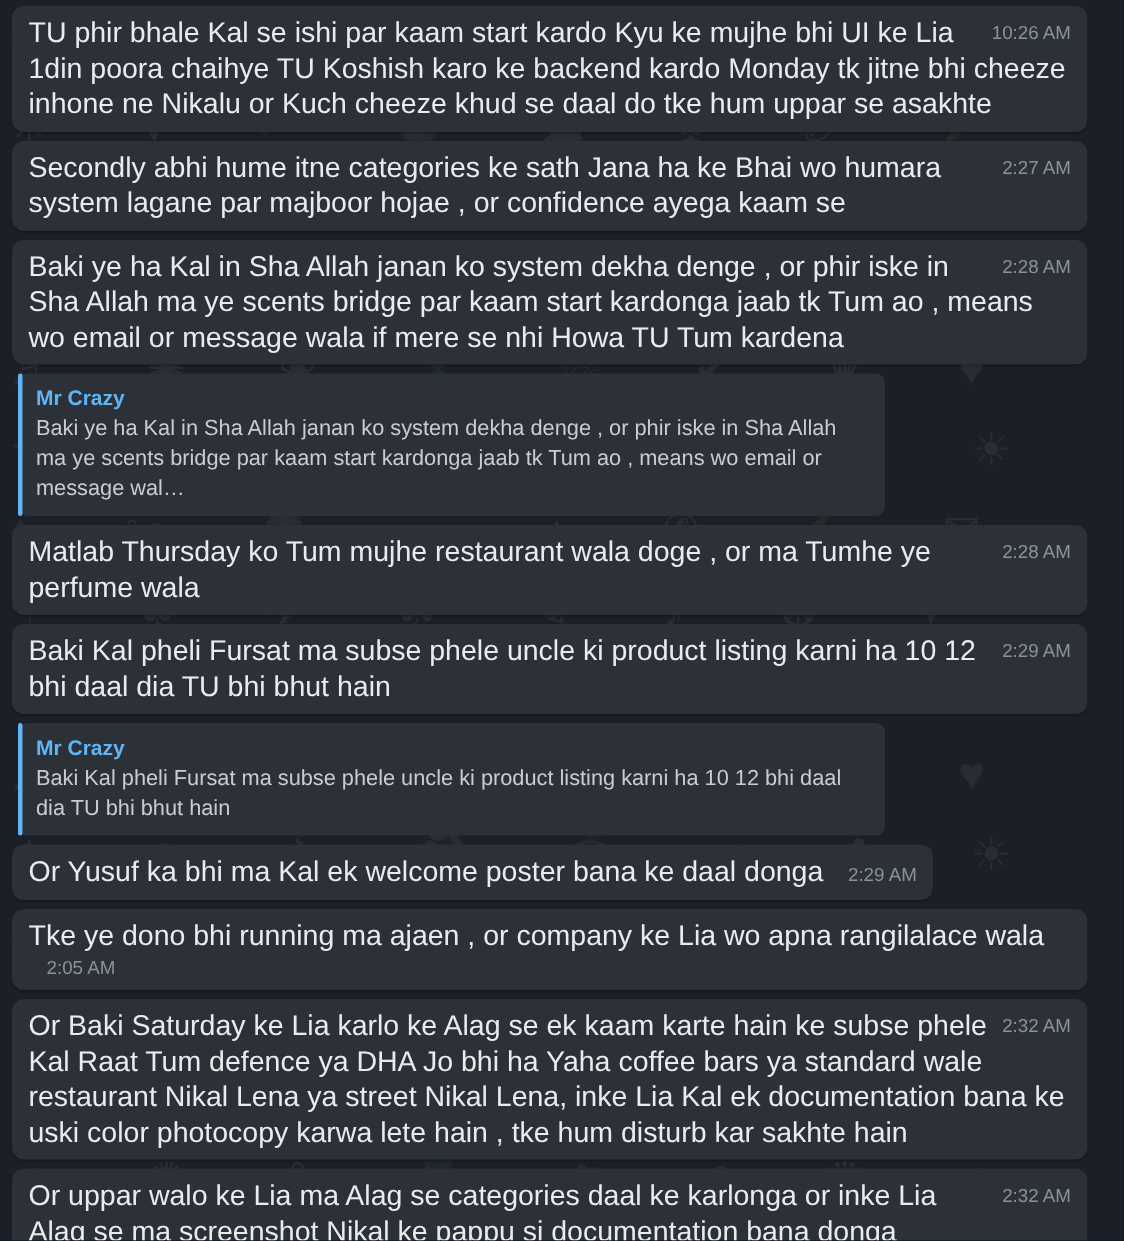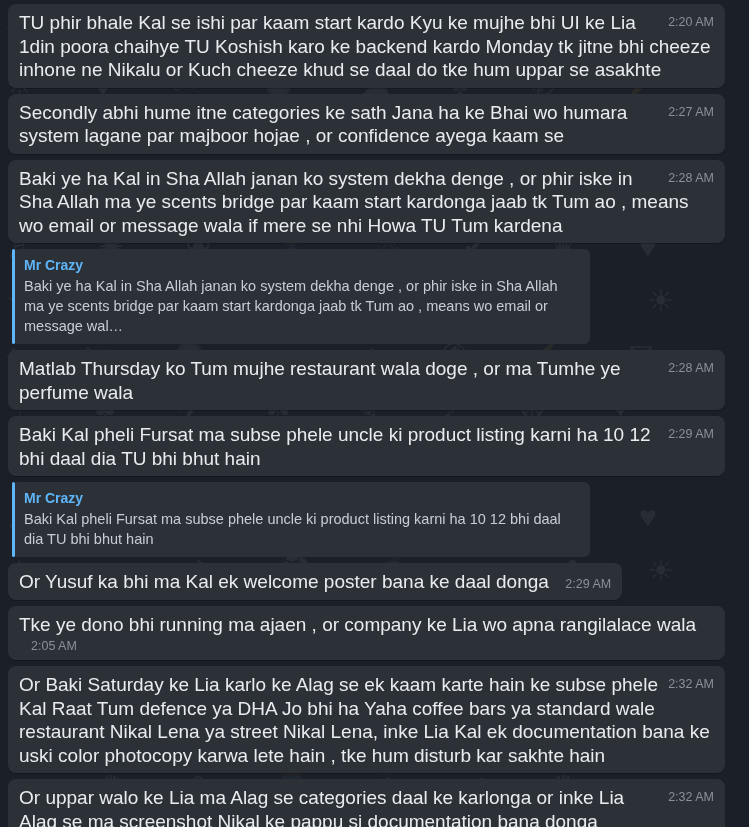--- a/index.html
+++ b/index.html
@@ -133,21 +133,21 @@
 <body>
 
 <div id="chat-background">
   <div class="pattern">♥ ★ ☺ ✈ ⚽ ☕ ♫ ✿ ☀ ♦ ✂ ⌚ ☁ ♠ ✆ ⚡ ✉ ☂ ♣ ✈ ☘ ✎ ♪ ☮ ✦ ☎ ♞ ✾ ☯ ✪ ⚑ ☄ ✰ ♬ ✺ ❀ ⌛ ☃ ✔ ♛ ♥ ★ ☺ ✈ ⚽ ☕ ♫ ✿ ☀ ♦ ✂ ⌚ ☁ ♠ ✆ ⚡ ✉ ☂ ♣ ✈ ☘ ✎ ♪ ☮ ✦ ☎ ♞ ✾ ☯ ✪ ⚑ ☄ ✰ ♬ ✺ ❀ ⌛ ☃ ✔ ♛ ♥ ★ ☺ ✈ ⚽ ☕ ♫ ✿ ☀ ♦ ✂ ⌚ ☁ ♠ ✆ ⚡ ✉ ☂ ♣ ✈ ☘ ✎ ♪ ☮ ✦ ☎ ♞ ✾ ☯ ✪ ⚑ ☄ ✰ ♬ ✺ ❀ ⌛ ☃ ✔ ♛ ♥ ★ ☺ ✈ ⚽ ☕ ♫ ✿ ☀ ♦ ✂ ⌚ ☁ ♠ ✆ ⚡ ✉ ☂ ♣ ✈ ☘ ✎ ♪ ☮ ✦ ☎ ♞ ✾ ☯ ✪ ⚑ ☄ ✰ ♬ ✺ ❀ ⌛ ☃ ✔ ♛ ♥ ★ ☺ ✈ ⚽ ☕ ♫ ✿ ☀ ♦ ✂ ⌚ ☁ ♠ ✆ ⚡ ✉ ☂ ♣ ✈ ☘ ✎ ♪ ☮ ✦ ☎ ♞ ✾ ☯ ✪ ⚑ ☄ ✰ ♬ ✺ ❀ ⌛ ☃ ✔ ♛ ♥ ★ ☺ ✈ ⚽ ☕ ♫ ✿ ☀ ♦ ✂ ⌚ ☁ ♠ ✆ ⚡ ✉ ☂ ♣ ✈ ☘ ✎ ♪ ☮ ✦ ☎ ♞ ✾ ☯ ✪ ⚑ ☄ ✰ ♬ ✺ ❀ ⌛ ☃ ✔ ♛ ♥ ★ ☺ ✈ ⚽ ☕ ♫ ✿ ☀ ♦ ✂ ⌚ ☁ ♠ ✆ ⚡ ✉ ☂ ♣ ✈ ☘ ✎ ♪ ☮ ✦ ☎ ♞ ✾ ☯ ✪ ⚑ ☄ ✰ ♬ ✺ ❀ ⌛ ☃ ✔ ♛ ♥ ★ ☺ ✈ ⚽ ☕ ♫ ✿ ☀ ♦ ✂ ⌚ ☁ ♠ ✆ ⚡ ✉ ☂ ♣ ✈ ☘ ✎ ♪ ☮ ✦ ☎ ♞ ✾ ☯ ✪ ⚑ ☄ ✰ ♬ ✺ ❀ ⌛ ☃ ✔ ♛ ♥ ★ ☺ ✈ ⚽ ☕ ♫ ✿ ☀ ♦ ✂ ⌚ ☁ ♠ ✆ ⚡ ✉ ☂ ♣ ✈ ☘ ✎ ♪ ☮ ✦ ☎ ♞ ✾ ☯ ✪ ⚑ ☄ ✰ ♬ ✺ ❀ ⌛ ☃ ✔ ♛ ♥ ★ ☺ ✈ ⚽ ☕ ♫ ✿ ☀ ♦ ✂ ⌚ ☁ ♠ ✆ ⚡ ✉ ☂ ♣ ✈ ☘ ✎ ♪ ☮ ✦ ☎ ♞ ✾ ☯ ✪ ⚑ ☄ ✰ ♬ ✺ ❀ ⌛ ☃ ✔ ♛ ♥ ★ ☺ ✈ ⚽ ☕ ♫ ✿ ☀ ♦ ✂ ⌚ ☁ ♠ ✆ ⚡ ✉ ☂ ♣ ✈ ☘ ✎ ♪ ☮ ✦ ☎ ♞ ✾ ☯ ✪ ⚑ ☄ ✰ ♬ ✺ ❀ ⌛ ☃ ✔ ♛ ♥ ★ ☺ ✈ ⚽ ☕ ♫ ✿ ☀ ♦ ✂ ⌚ ☁ ♠ ✆ ⚡ ✉ ☂ ♣ ✈ ☘ ✎ ♪ ☮ ✦ ☎ ♞ ✾ ☯ ✪ ⚑ ☄ ✰ ♬ ✺ ❀ ⌛ ☃ ✔ ♛ ♥ ★ ☺ ✈ ⚽ ☕ ♫ ✿ ☀ ♦ ✂ ⌚ ☁ ♠ ✆ ⚡ ✉ ☂ ♣ ✈ ☘ ✎ ♪ ☮ ✦ ☎ ♞ ✾ ☯ ✪ ⚑ ☄ ✰ ♬ ✺ ❀ ⌛ ☃ ✔ ♛ ♥ ★ ☺ ✈ ⚽ ☕ ♫ ✿ ☀ ♦ ✂ ⌚ ☁ ♠ ✆ ⚡ ✉ ☂ ♣ ✈ ☘ ✎ ♪ ☮ ✦ ☎ ♞ ✾ ☯ ✪ ⚑ ☄ ✰ ♬ ✺ ❀ ⌛ ☃ ✔ ♛ ♥ ★ ☺ ✈ ⚽ ☕ ♫ ✿ ☀ ♦ ✂ ⌚ ☁ ♠ ✆ ⚡ ✉ ☂ ♣ ✈ ☘ ✎ ♪ ☮ ✦ ☎ ♞ ✾ ☯ ✪ ⚑ ☄ ✰ ♬ ✺ ❀ ⌛ ☃ ✔ ♛ ♥ ★ ☺ ✈ ⚽ ☕ ♫ ✿ ☀ ♦ ✂ ⌚ ☁ ♠ ✆ ⚡ ✉ ☂ ♣ ✈ ☘ ✎ ♪ ☮ ✦ ☎ ♞ ✾ ☯ ✪ ⚑ ☄ ✰ ♬ ✺ ❀ ⌛ ☃ ✔ ♛ ♥ ★ ☺ ✈ ⚽ ☕ ♫ ✿ ☀ ♦ ✂ ⌚ ☁ ♠ ✆ ⚡ ✉ ☂ ♣ ✈ ☘ ✎ ♪ ☮ ✦ ☎ ♞ ✾ ☯ ✪ ⚑ ☄ ✰ ♬ ✺ ❀ ⌛ ☃ ✔ ♛ ♥ ★ ☺ ✈ ⚽ ☕ ♫ ✿ ☀ ♦ ✂ ⌚ ☁ ♠ ✆ ⚡ ✉ ☂ ♣ ✈ ☘ ✎ ♪ ☮ ✦ ☎ ♞ ✾ ☯ ✪ ⚑ ☄ ✰ ♬ ✺ ❀ ⌛ ☃ ✔ ♛ ♥ ★ ☺ ✈ ⚽ ☕ ♫ ✿ ☀ ♦ ✂ ⌚ ☁ ♠ ✆ ⚡ ✉ ☂ ♣ ✈ ☘ ✎ ♪ ☮ ✦ ☎ ♞ ✾ ☯ ✪ ⚑ ☄ ✰ ♬ ✺ ❀ ⌛ ☃ ✔ ♛ ♥ ★ ☺ ✈ ⚽ ☕ ♫ ✿ ☀ ♦ ✂ ⌚ ☁ ♠ ✆ ⚡ ✉ ☂ ♣ ✈ ☘ ✎ ♪ ☮ ✦ ☎ ♞ ✾ ☯ ✪ ⚑ ☄ ✰ ♬ ✺ ❀ ⌛ ☃ ✔ ♛ ♥ ★ ☺ ✈ ⚽ ☕ ♫ ✿ ☀ ♦ ✂ ⌚ ☁ ♠ ✆ ⚡ ✉ ☂ ♣ ✈ ☘ ✎ ♪ ☮ ✦ ☎ ♞ ✾ ☯ ✪ ⚑ ☄ ✰ ♬ ✺ ❀ ⌛ ☃ ✔ ♛ ♥ ★ ☺ ✈ ⚽ ☕ ♫ ✿ ☀ ♦ ✂ ⌚ ☁ ♠ ✆ ⚡ ✉ ☂ ♣ ✈ ☘ ✎ ♪ ☮ ✦ ☎ ♞ ✾ ☯ ✪ ⚑ ☄ ✰ ♬ ✺ ❀ ⌛ ☃ ✔ ♛ ♥ ★ ☺ ✈ ⚽ ☕ ♫ ✿ ☀ ♦ ✂ ⌚ ☁ ♠ ✆ ⚡ ✉ ☂ ♣ ✈ ☘ ✎ ♪ ☮ ✦ ☎ ♞ ✾ ☯ ✪ ⚑ ☄ ✰ ♬ ✺ ❀ ⌛ ☃ ✔ ♛ ♥ ★ ☺ ✈ ⚽ ☕ ♫ ✿ ☀ ♦ ✂ ⌚ ☁ ♠ ✆ ⚡ ✉ ☂ ♣ ✈ ☘ ✎ ♪ ☮ ✦ ☎ ♞ ✾ ☯ ✪ ⚑ ☄ ✰ ♬ ✺ ❀ ⌛ ☃ ✔ ♛ ♥ ★ ☺ ✈ ⚽ ☕ ♫ ✿ ☀ ♦ ✂ ⌚ ☁ ♠ ✆ ⚡ ✉ ☂ ♣ ✈ ☘ ✎ ♪ ☮ ✦ ☎ ♞ ✾ ☯ ✪ ⚑ ☄ ✰ ♬ ✺ ❀ ⌛ ☃ ✔ ♛ ♥ ★ ☺ ✈ ⚽ ☕ ♫ ✿ ☀ ♦ ✂ ⌚ ☁ ♠ ✆ ⚡ ✉ ☂ ♣ ✈ ☘ ✎ ♪ ☮ ✦ ☎ ♞ ✾ ☯ ✪ ⚑ ☄ ✰ ♬ ✺ ❀ ⌛ ☃ ✔ ♛ ♥ ★ ☺ ✈ ⚽ ☕ ♫ ✿ ☀ ♦ ✂ ⌚ ☁ ♠ ✆ ⚡ ✉ ☂ ♣ ✈ ☘ ✎ ♪ ☮ ✦ ☎ ♞ ✾ ☯ ✪ ⚑ ☄ ✰ ♬ ✺ ❀ ⌛ ☃ ✔ ♛ ♥ ★ ☺ ✈ ⚽ ☕ ♫ ✿ ☀ ♦ ✂ ⌚ ☁ ♠ ✆ ⚡ ✉ ☂ ♣ ✈ ☘ ✎ ♪ ☮ ✦ ☎ ♞ ✾ ☯ ✪ ⚑ ☄ ✰ ♬ ✺ ❀ ⌛ ☃ ✔ ♛ ♥ ★ ☺ ✈ ⚽ ☕ ♫ ✿ ☀ ♦ ✂ ⌚ ☁ ♠ ✆ ⚡ ✉ ☂ ♣ ✈ ☘ ✎ ♪ ☮ ✦ ☎ ♞ ✾ ☯ ✪ ⚑ ☄ ✰ ♬ ✺ ❀ ⌛ ☃ ✔ ♛ ♥ ★ ☺ ✈ ⚽ ☕ ♫ ✿ ☀ ♦ ✂ ⌚ ☁ ♠ ✆ ⚡ ✉ ☂ ♣ ✈ ☘ ✎ ♪ ☮ ✦ ☎ ♞ ✾ ☯ ✪ ⚑ ☄ ✰ ♬ ✺ ❀ ⌛ ☃ ✔ ♛ ♥ ★ ☺ ✈ ⚽ ☕ ♫ ✿ ☀ ♦ ✂ ⌚ ☁ ♠ ✆ ⚡ ✉ ☂ ♣ ✈ ☘ ✎ ♪ ☮ ✦ ☎ ♞ ✾ ☯ ✪ ⚑ ☄ ✰ ♬ ✺ ❀ ⌛ ☃ ✔ ♛ ♥ ★ ☺ ✈ ⚽ ☕ ♫ ✿ ☀ ♦ ✂ ⌚ ☁ ♠ ✆ ⚡ ✉ ☂ ♣ ✈ ☘ ✎ ♪ ☮ ✦ ☎ ♞ ✾ ☯ ✪ ⚑ ☄ ✰ ♬ ✺ ❀ ⌛ ☃ ✔ ♛ ♥ ★ ☺ ✈ ⚽ ☕ ♫ ✿ ☀ ♦ ✂ ⌚ ☁ ♠ ✆ ⚡ ✉ ☂ ♣ ✈ ☘ ✎ ♪ ☮ ✦ ☎ ♞ ✾ ☯ ✪ ⚑ ☄ ✰ ♬ ✺ ❀ ⌛ ☃ ✔ ♛ ♥ ★ ☺ ✈ ⚽ ☕ ♫ ✿ ☀ ♦ ✂ ⌚ ☁ ♠ ✆ ⚡ ✉ ☂ ♣ ✈ ☘ ✎ ♪ ☮ ✦ ☎ ♞ ✾ ☯ ✪ ⚑ ☄ ✰ ♬ ✺ ❀ ⌛ ☃ ✔ ♛ ♥ ★ ☺ ✈ ⚽ ☕ ♫ ✿ ☀ ♦ ✂ ⌚ ☁ ♠ ✆ ⚡ ✉ ☂ ♣ ✈ ☘ ✎ ♪ ☮ ✦ ☎ ♞ ✾ ☯ ✪ ⚑ ☄ ✰ ♬ ✺ ❀ ⌛ ☃ ✔ ♛ ♥ ★ ☺ ✈ ⚽ ☕ ♫ ✿ ☀ ♦ ✂ ⌚ ☁ ♠ ✆ ⚡ ✉ ☂ ♣ ✈ ☘ ✎ ♪ ☮ ✦ ☎ ♞ ✾ ☯ ✪ ⚑ ☄ ✰ ♬ ✺ ❀ ⌛ ☃ ✔ ♛ ♥ ★ ☺ ✈ ⚽ ☕ ♫ ✿ ☀ ♦ ✂ ⌚ ☁ ♠ ✆ ⚡ ✉ ☂ ♣ ✈ ☘ ✎ ♪ ☮ ✦ ☎ ♞ ✾ ☯ ✪ ⚑ ☄ ✰ ♬ ✺ ❀ ⌛ ☃ ✔ ♛ ♥ ★ ☺ ✈ ⚽ ☕ ♫ ✿ ☀ ♦ ✂ ⌚ ☁ ♠ ✆ ⚡ ✉ ☂ ♣ ✈ ☘ ✎ ♪ ☮ ✦ ☎ ♞ ✾ ☯ ✪ ⚑ ☄ ✰ ♬ ✺ ❀ ⌛ ☃ ✔ ♛ ♥ ★ ☺ ✈ ⚽ ☕ ♫ ✿ ☀ ♦ ✂ ⌚ ☁ ♠ ✆ ⚡ ✉ ☂ ♣ ✈ ☘ ✎ ♪ ☮ ✦ ☎ ♞ ✾ ☯ ✪ ⚑ ☄ ✰ ♬ ✺ ❀ ⌛ ☃ ✔ ♛ ♥ ★ ☺ ✈ ⚽ ☕ ♫ ✿ ☀ ♦ ✂ ⌚ ☁ ♠ ✆ ⚡ ✉ ☂ ♣ ✈ ☘ ✎ ♪ ☮ ✦ ☎ ♞ ✾ ☯ ✪ ⚑ ☄ ✰ ♬ ✺ ❀ ⌛ ☃ ✔ ♛ ♥ ★ ☺ ✈ ⚽ ☕ ♫ ✿ ☀ ♦ ✂ ⌚ ☁ ♠ ✆ ⚡ ✉ ☂ ♣ ✈ ☘ ✎ ♪ ☮ ✦ ☎ ♞ ✾ ☯ ✪ ⚑ ☄ ✰ ♬ ✺ ❀ ⌛ ☃ ✔ ♛ ♥ ★ ☺ ✈ ⚽ ☕ ♫ ✿ ☀ ♦ ✂ ⌚ ☁ ♠ ✆ ⚡ ✉ ☂ ♣ ✈ ☘ ✎ ♪ ☮ ✦ ☎ ♞ ✾ ☯ ✪ ⚑ ☄ ✰ ♬ ✺ ❀ ⌛ ☃ ✔ ♛ ♥ ★ ☺ ✈ ⚽ ☕ ♫ ✿ ☀ ♦ ✂ ⌚ ☁ ♠ ✆ ⚡ ✉ ☂ ♣ ✈ ☘ ✎ ♪ ☮ ✦ ☎ ♞ ✾ ☯ ✪ ⚑ ☄ ✰ ♬ ✺ ❀ ⌛ ☃ ✔ ♛ ♥ ★ ☺ ✈ ⚽ ☕ ♫ ✿ ☀ ♦ ✂ ⌚ ☁ ♠ ✆ ⚡ ✉ ☂ ♣ ✈ ☘ ✎ ♪ ☮ ✦ ☎ ♞ ✾ ☯ ✪ ⚑ ☄ ✰ ♬ ✺ ❀ ⌛ ☃ ✔ ♛ ♥ ★ ☺ ✈ ⚽ ☕ ♫ ✿ ☀ ♦ ✂ ⌚ ☁ ♠ ✆ ⚡ ✉ ☂ ♣ ✈ ☘ ✎ ♪ ☮ ✦ ☎ ♞ ✾ ☯ ✪ ⚑ ☄ ✰ ♬ ✺ ❀ ⌛ ☃ ✔ ♛ ♥ ★ ☺ ✈ ⚽ ☕ ♫ ✿ ☀ ♦ ✂ ⌚ ☁ ♠ ✆ ⚡ ✉ ☂ ♣ ✈ ☘ ✎ ♪ ☮ ✦ ☎ ♞ ✾ ☯ ✪ ⚑ ☄ ✰ ♬ ✺ ❀ ⌛ ☃ ✔ ♛ ♥ ★ ☺ ✈ ⚽ ☕ ♫ ✿ ☀ ♦ ✂ ⌚ ☁ ♠ ✆ ⚡ ✉ ☂ ♣ ✈ ☘ ✎ ♪ ☮ ✦ ☎ ♞ ✾ ☯ ✪ ⚑ ☄ ✰ ♬ ✺ ❀ ⌛ ☃ ✔ ♛ ♥ ★ ☺ ✈ ⚽ ☕ ♫ ✿ ☀ ♦ ✂ ⌚ ☁ ♠ ✆ ⚡ ✉ ☂ ♣ ✈ ☘ ✎ ♪ ☮ ✦ ☎ ♞ ✾ ☯ ✪ ⚑ ☄ ✰ ♬ ✺ ❀ ⌛ ☃ ✔ ♛ ♥ ★ ☺ ✈ ⚽ ☕ ♫ ✿ ☀ ♦ ✂ ⌚ ☁ ♠ ✆ ⚡ ✉ ☂ ♣ ✈ ☘ ✎ ♪ ☮ ✦ ☎ ♞ ✾ ☯ ✪ ⚑ ☄ ✰ ♬ ✺ ❀ ⌛ ☃ ✔ ♛ ♥ ★ ☺ ✈ ⚽ ☕ ♫ ✿ ☀ ♦ ✂ ⌚ ☁ ♠ ✆ ⚡ ✉ ☂ ♣ ✈ ☘ ✎ ♪ ☮ ✦ ☎ ♞ ✾ ☯ ✪ ⚑ ☄ ✰ ♬ ✺ ❀ ⌛ ☃ ✔ ♛ ♥ ★ ☺ ✈ ⚽ ☕ ♫ ✿ ☀ ♦ ✂ ⌚ ☁ ♠ ✆ ⚡ ✉ ☂ ♣ ✈ ☘ ✎ ♪ ☮ ✦ ☎ ♞ ✾ ☯ ✪ ⚑ ☄ ✰ ♬ ✺ ❀ ⌛ ☃ ✔ ♛ ♥ ★ ☺ ✈ ⚽ ☕ ♫ ✿ ☀ ♦ ✂ ⌚ ☁ ♠ ✆ ⚡ ✉ ☂ ♣ ✈ ☘ ✎ ♪ ☮ ✦ ☎ ♞ ✾ ☯ ✪ ⚑ ☄ ✰ ♬ ✺ ❀ ⌛ ☃ ✔ ♛ ♥ ★ ☺ ✈ ⚽ ☕ ♫ ✿ ☀ ♦ ✂ ⌚ ☁ ♠ ✆ ⚡ ✉ ☂ ♣ ✈ ☘ ✎ ♪ ☮ ✦ ☎ ♞ ✾ ☯ ✪ ⚑ ☄ ✰ ♬ ✺ ❀ ⌛ ☃ ✔ ♛ ♥ ★ ☺ ✈ ⚽ ☕ ♫ ✿ ☀ ♦ ✂ ⌚ ☁ ♠ ✆ ⚡ ✉ ☂ ♣ ✈ ☘ ✎ ♪ ☮ ✦ ☎ ♞ ✾ ☯ ✪ ⚑ ☄ ✰ ♬ ✺ ❀ ⌛ ☃ ✔ ♛ ♥ ★ ☺ ✈ ⚽ ☕ ♫ ✿ ☀ ♦ ✂ ⌚ ☁ ♠ ✆ ⚡ ✉ ☂ ♣ ✈ ☘ ✎ ♪ ☮ ✦ ☎ ♞ ✾ ☯ ✪ ⚑ ☄ ✰ ♬ ✺ ❀ ⌛ ☃ ✔ ♛ ♥ ★ ☺ ✈ ⚽ ☕ ♫ ✿ ☀ ♦ ✂ ⌚ ☁ ♠ ✆ ⚡ ✉ ☂ ♣ ✈ ☘ ✎ ♪ ☮ ✦ ☎ ♞ ✾ ☯ ✪ ⚑ ☄ ✰ ♬ ✺ ❀ ⌛ ☃ ✔ ♛ ♥ ★ ☺ ✈ ⚽ ☕ ♫ ✿ ☀ ♦ ✂ ⌚ ☁ ♠ ✆ ⚡ ✉ ☂ ♣ ✈ ☘ ✎ ♪ ☮ ✦ ☎ ♞ ✾ ☯ ✪ ⚑ ☄ ✰ ♬ ✺ ❀ ⌛ ☃ ✔ ♛ ♥ ★ ☺ ✈ ⚽ ☕ ♫ ✿ ☀ ♦ ✂ ⌚ ☁ ♠ ✆ ⚡ ✉ ☂ ♣ ✈ ☘ ✎ ♪ ☮ ✦ ☎ ♞ ✾ ☯ ✪ ⚑ ☄ ✰ ♬ ✺ ❀ ⌛ ☃ ✔ ♛ ♥ ★ ☺ ✈ ⚽ ☕ ♫ ✿ ☀ ♦ ✂ ⌚ ☁ ♠ ✆ ⚡ ✉ ☂ ♣ ✈ ☘ ✎ ♪ ☮ ✦ ☎ ♞ ✾ ☯ ✪ ⚑ ☄ ✰ ♬ ✺ ❀ ⌛ ☃ ✔ ♛ ♥ ★ ☺ ✈ ⚽ ☕ ♫ ✿ ☀ ♦ ✂ ⌚ ☁ ♠ ✆ ⚡ ✉ ☂ ♣ ✈ ☘ ✎ ♪ ☮ ✦ ☎ ♞ ✾ ☯ ✪ ⚑ ☄ ✰ ♬ ✺ ❀ ⌛ ☃ ✔ ♛ </div>
 </div>
 
 <div id="message-list">
 
   <div class="msg-row">
     <div class="bubble clearfix">
-      <span class="time">2:20 AM</span>
+      <span class="time">10:26 AM</span>
       <span class="text">TU phir bhale Kal se ishi par kaam start kardo Kyu ke mujhe bhi UI ke Lia 1din poora chaihye TU Koshish karo ke backend kardo Monday tk jitne bhi cheeze inhone ne Nikalu or Kuch cheeze khud se daal do tke hum uppar se asakhte</span>
     </div>
   </div>
 
   <div class="msg-row">
     <div class="bubble clearfix">
       <span class="time">2:27 AM</span>
       <span class="text">Secondly abhi hume itne categories ke sath Jana ha ke Bhai wo humara system lagane par majboor hojae , or confidence ayega kaam se</span>
     </div>
   </div>

